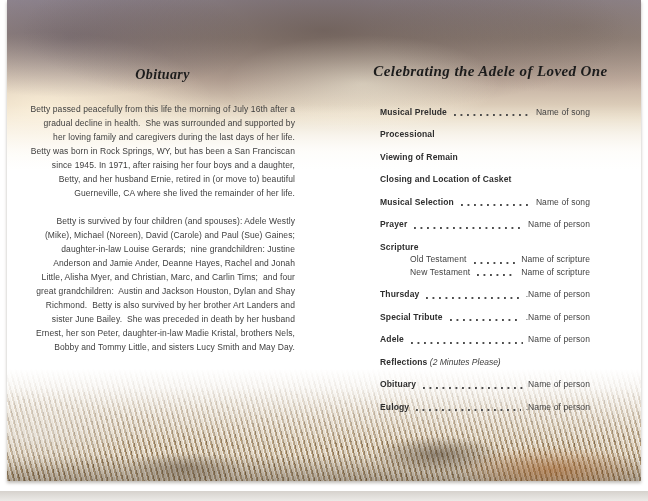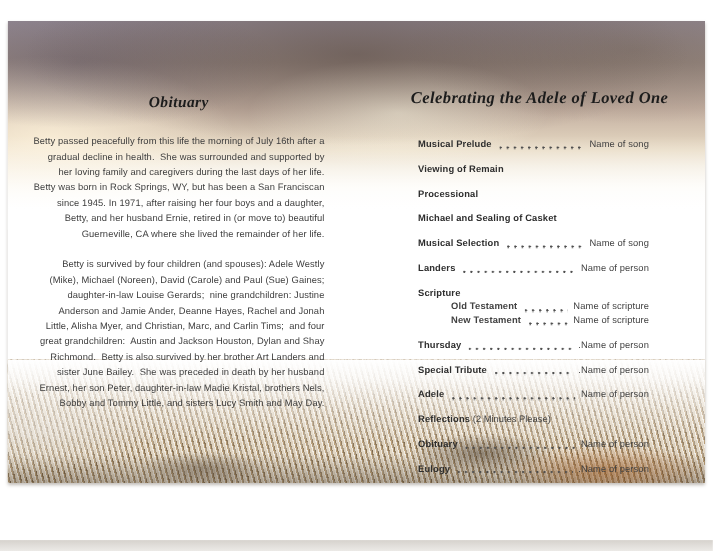--- a/index.html
+++ b/index.html
@@ -8,21 +8,21 @@
     --label_text:#2e2e2e;
     --value_text:#424242;
   }
   html,body{margin:0;padding:0;}
   body{
     width:648px;height:501px;background:#ffffff;overflow:hidden;
     font-family:"Liberation Sans",sans-serif;
   }
   .canvas{position:relative;width:648px;height:501px;background:#ffffff;}
   .spread{
-    position:absolute;left:7px;top:19px;width:634px;height:420px;
+    position:absolute;left:7px;top:0;width:634px;height:481px;
     background:#ffffff;overflow:hidden;
     box-shadow:0 2px 3px rgba(95,85,72,.4);
   }
   
   .sky{
     position:absolute;top:0;left:0;right:0;height:190px;
     background:
       linear-gradient(to bottom, rgba(255,255,255,0) 55%, #ffffff 90%),
       radial-gradient(420px 115px at 50% 16%, rgba(86,71,64,.58), rgba(86,71,64,0) 72%),
       radial-gradient(260px 85px at 10% 20%, rgba(99,88,100,.55), rgba(99,88,100,0) 70%),
@@ -67,22 +67,22 @@
   
   #program-list{margin-right:26px;}
   .prog-row{
     display:flex;align-items:baseline;
     font-size:8.5px;line-height:11.5px;margin-bottom:11px;
   }
   .prog-row.sub{padding-left:30px;margin-bottom:1px;}
   .prog-group{margin-bottom:11px;}
   .prog-group .prog-row{margin-bottom:1px;}
   .plabel{font-weight:bold;color:var(--label_text);white-space:nowrap;letter-spacing:.15px;padding-left:15px;}
-  .prog-row.sub .plabel{font-weight:bold;color:var(--value_text);}
-  .psuffix{color:var(--value_text);white-space:nowrap;}
+  .prog-row.sub .plabel{font-weight:normal;color:var(--value_text);}
+  .psuffix{color:var(--value_text);white-space:nowrap;font-style:italic;}
   .leader{
     flex:1 1 auto;min-width:10px;height:3px;align-self:flex-end;
     margin:0 5px 1px 7px;
     background-image:radial-gradient(circle at 1.1px 1.1px, #4c4c4c 0.9px, transparent 1.2px);
     background-size:6.5px 3px;background-repeat:repeat-x;
   }
   .pvalue{color:var(--value_text);white-space:nowrap;letter-spacing:.1px;}
 </style>
 </head>
 <body>
@@ -101,35 +101,35 @@
       </section>
       <section class="page-right">
         <h2 class="page-title right">Celebrating the Adele of Loved One</h2>
         <div id="program-list">
             <div class="prog-row">
               <span class="plabel">Musical Prelude</span>
               <span class="leader"></span>
               <span class="pvalue">Name of song</span>
             </div>
             <div class="prog-row">
+              <span class="plabel">Processional</span>
+            </div>
+            <div class="prog-row">
               <span class="plabel">Viewing of Remain</span>
             </div>
             <div class="prog-row">
-              <span class="plabel">Processional</span>
-            </div>
-            <div class="prog-row">
-              <span class="plabel">Michael and Sealing of Casket</span>
+              <span class="plabel">Closing and Location of Casket</span>
             </div>
             <div class="prog-row">
               <span class="plabel">Musical Selection</span>
               <span class="leader"></span>
               <span class="pvalue">Name of song</span>
             </div>
             <div class="prog-row">
-              <span class="plabel">Landers</span>
+              <span class="plabel">Prayer</span>
               <span class="leader"></span>
               <span class="pvalue">Name of person</span>
             </div>
             <div class="prog-group">
               <div class="prog-row">
                 <span class="plabel">Scripture</span>
               </div>
               <div class="prog-row sub">
                 <span class="plabel">Old Testament</span>
                 <span class="leader"></span>

